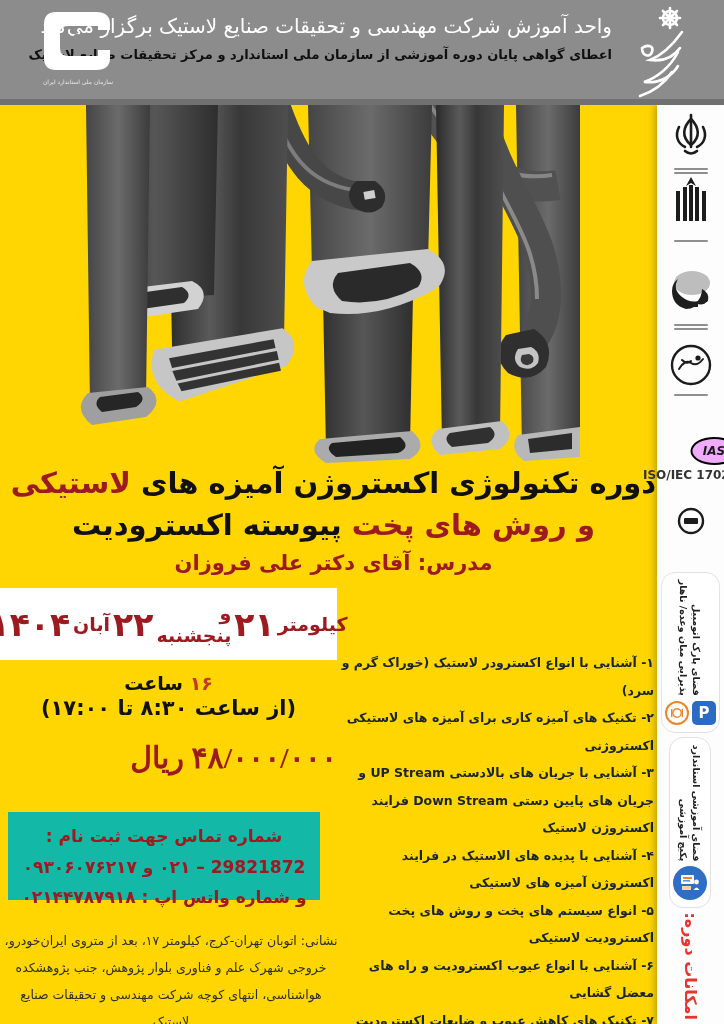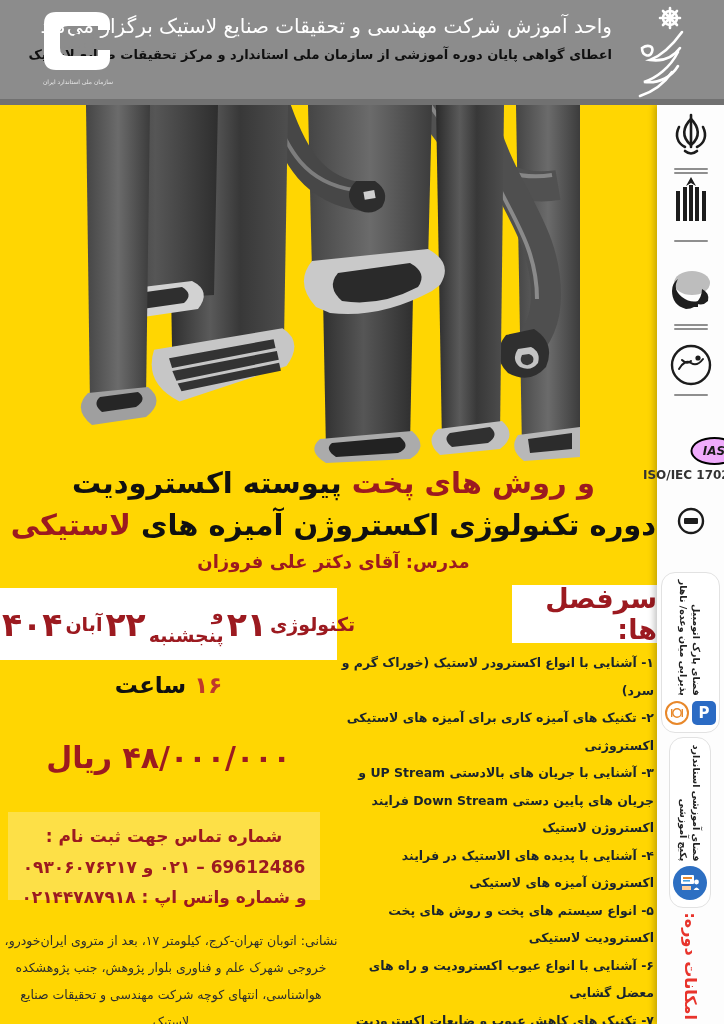--- a/index.html
+++ b/index.html
@@ -14,34 +14,34 @@
   .calligraphy{position:absolute;right:16px;top:2px;width:96px;height:98px;}
   .isiri{position:absolute;left:36px;top:10px;width:84px;height:86px;text-align:center;}
   .isiri-caption{color:#e8e8e8;font-size:6px;margin-top:2px;white-space:nowrap;}
 
   
   .photo{position:absolute;top:105px;left:80px;width:502px;height:358px;z-index:1;}
 
   
   .course-title{position:absolute;top:462px;right:67px;left:10px;text-align:center;z-index:5;font-weight:800;font-size:29px;line-height:1.45;color:#111;}
   .course-title .red{color:#9c1a20;}
-  .instructor{position:absolute;top:551px;right:67px;left:10px;text-align:center;font-size:18px;font-weight:800;color:#9c1a20;z-index:5;}
+  .instructor{position:absolute;top:551px;right:67px;left:10px;text-align:center;font-size:21px;font-weight:800;color:#9c1a20;z-index:5;}
 
   
   .date-box{position:absolute;top:588px;left:0;width:337px;height:72px;background:#ffffff;display:flex;align-items:center;justify-content:center;direction:rtl;color:#9c1a20;font-weight:800;z-index:5;gap:3px;}
   .date-box .txt{font-size:19px;}
   .date-box .num{font-size:33px;letter-spacing:-1px;}
   .duration{position:absolute;top:672px;left:0;width:337px;text-align:center;font-weight:800;z-index:5;}
-  .duration-line1{font-size:23px;color:#111;}
+  .duration-line1{font-size:19px;color:#111;}
   .duration-line1 .red{color:#c0392b;}
   .duration-line2{font-size:21px;color:#111;margin-top:2px;}
-  .price{position:absolute;top:740px;left:0;width:337px;text-align:center;z-index:5;}
+  .price{position:absolute;top:740px;left:0;width:337px;z-index:5;font-family:Liberation Serif, serif;}
   .price-amount{font-size:30px;font-weight:800;color:#9c1a20;}
   .price-tax{font-size:10px;font-weight:800;color:#cc2229;margin-top:3px;}
-  .contact-box{position:absolute;top:812px;left:8px;width:312px;height:88px;background:#fde047;text-align:center;color:#9c1a20;font-weight:800;font-size:17px;box-sizing:border-box;padding-top:9px;line-height:1.8;z-index:5;}
+  .contact-box{position:absolute;top:812px;left:8px;width:312px;height:88px;background:#14b8a6;text-align:center;color:#9c1a20;font-weight:800;font-size:17px;box-sizing:border-box;padding-top:9px;line-height:1.8;z-index:5;}
   .bidi-iso{unicode-bidi:isolate;}
   .address{position:absolute;top:928px;left:4px;width:334px;text-align:center;font-size:12.5px;color:#2e2e2e;line-height:2.15;z-index:5;}
 
   
   .syllabus-heading{position:absolute;top:585px;left:512px;width:145px;height:58px;background:#ffffff;display:flex;align-items:center;justify-content:center;font-size:27px;font-weight:800;color:#9c1a20;z-index:5;}
   .syllabus-list{position:absolute;top:649px;left:338px;width:316px;z-index:5;direction:rtl;text-align:right;font-size:12.5px;font-weight:700;color:#1a242e;line-height:2.2;}
   .syllabus-list div{margin:0;}
 
   
   .sidebar{position:absolute;top:105px;right:0;width:67px;height:919px;background:#fdfdfd;box-shadow:-3px 0 6px rgba(0,0,0,.22);z-index:20;}
@@ -160,60 +160,60 @@
     <polygon points="24,0 138,0 134,190 28,196" fill="url(#gC)"></polygon>
     <path d="M30,186 L112,176 Q132,186 118,204 L36,216 Q14,202 30,186 Z" fill="#d2d2d2"></path>
     <path d="M44,190 L102,182 Q114,189 104,198 L48,206 Q36,198 44,190 Z" fill="#2f2f2f"></path>
 
     <polygon points="6,0 70,0 66,294 10,300" fill="url(#gB)"></polygon>
     <path d="M8,288 L68,282 Q86,296 66,312 L12,320 Q-8,304 8,288 Z" fill="#9f9f9f"></path>
     <path d="M20,292 L58,287 Q68,294 56,302 L22,307 Q12,299 20,292 Z" fill="#262626"></path>
   </svg>
 
   <div class="course-title">
+    <div><span>دوره تکنولوژی اکستروژن آمیزه های</span> <span class="red">لاستیکی</span></div>
     <div><span class="red">و روش های پخت</span> <span>پیوسته اکسترودیت</span></div>
-    <div><span>دوره تکنولوژی اکستروژن آمیزه های</span> <span class="red">لاستیکی</span></div>
   </div>
   <div class="instructor">مدرس: آقای دکتر علی فروزان</div>
 
   <div class="date-box">
-    <span class="txt bidi-iso">تکنولوژی</span>
+    <span class="txt bidi-iso">کیلومتر</span>
       <span class="num bidi-iso">۲۱</span>
     <span class="txt bidi-iso">و پنجشنبه</span>
     <span class="num bidi-iso">۲۲</span>
       <span class="txt bidi-iso">آبان</span>
       <span class="num bidi-iso">۱۴۰۴</span>
   </div>
 
   <div class="duration">
     <div class="duration-line1"><span class="red bidi-iso">۱۶</span> <span class="bidi-iso">ساعت</span></div>
+    <div class="duration-line2">(از ساعت ۸:۳۰ تا ۱۷:۰۰)</div>
   </div>
 
   <div class="price">
     <div class="price-amount">۴۸/۰۰۰/۰۰۰ ریال</div>
   </div>
 
   <div class="contact-box">
     <div>شماره تماس جهت ثبت نام :</div>
     <div>
-      <span class="bidi-iso">69612486</span>
+      <span class="bidi-iso">29821872</span>
       <span class="bidi-iso">–</span>
       <span class="bidi-iso">۰۲۱</span>
       <span class="bidi-iso">و</span>
       <span class="bidi-iso">۰۹۳۰۶۰۷۶۲۱۷</span>
     </div>
     <div>
       <span class="bidi-iso">و شماره واتس اپ :</span>
       <span class="bidi-iso">۰۲۱۴۴۷۸۷۹۱۸</span>
     </div>
   </div>
 
   <div class="address">نشانی: اتوبان تهران-کرج، کیلومتر ۱۷، بعد از متروی ایران‌خودرو، خروجی شهرک علم و فناوری بلوار پژوهش، جنب پژوهشکده هواشناسی، انتهای کوچه شرکت مهندسی و تحقیقات صنایع لاستیک</div>
 
-  <div class="syllabus-heading">سرفصل ها:</div>
   <div class="syllabus-list">
     <div>۱- آشنایی با انواع اکسترودر لاستیک (خوراک گرم و سرد)</div>
     <div>۲- تکنیک های آمیزه کاری برای آمیزه های لاستیکی اکستروژنی</div>
     <div>۳- آشنایی با جریان های بالادستی UP Stream و جریان های پایین دستی Down Stream فرایند اکستروژن لاستیک</div>
     <div>۴- آشنایی با پدیده های الاستیک در فرایند اکستروژن آمیزه های لاستیکی</div>
     <div>۵- انواع سیستم های پخت و روش های پخت اکسترودیت لاستیکی</div>
     <div>۶- آشنایی با انواع عیوب اکسترودیت و راه های معضل گشایی</div>
     <div>۷- تکنیک های کاهش عیوب و ضایعات اکسترودیت</div>
 
   </div>

